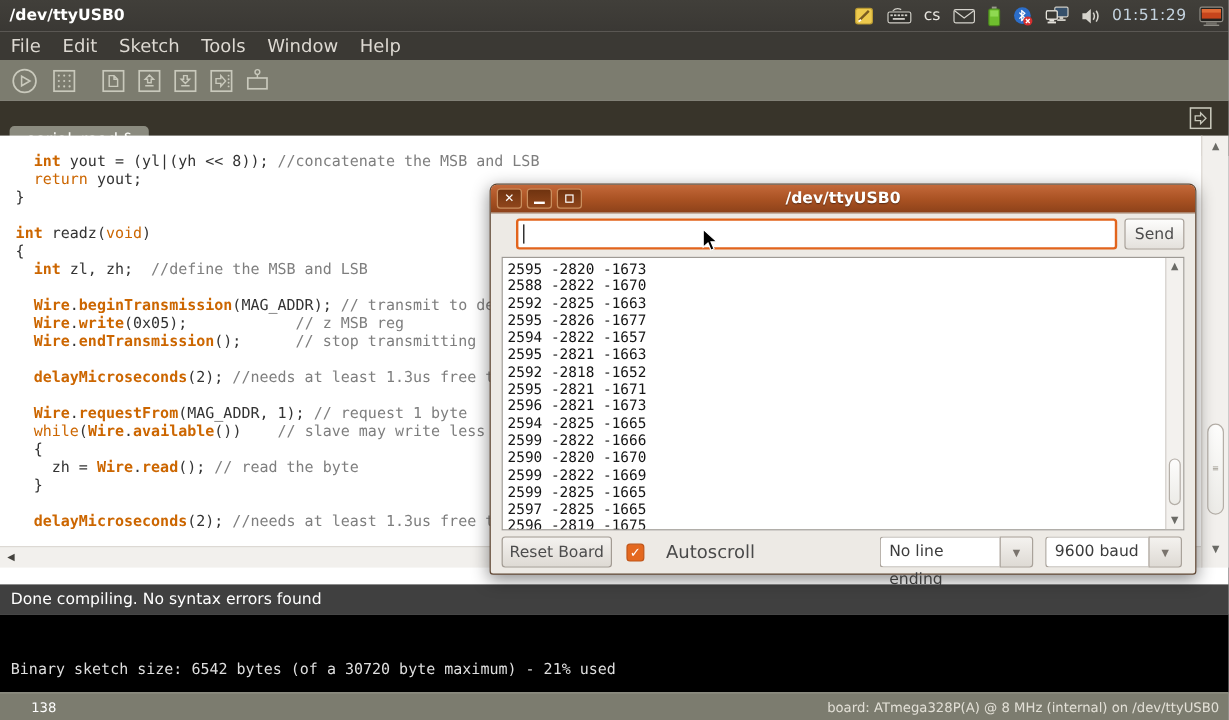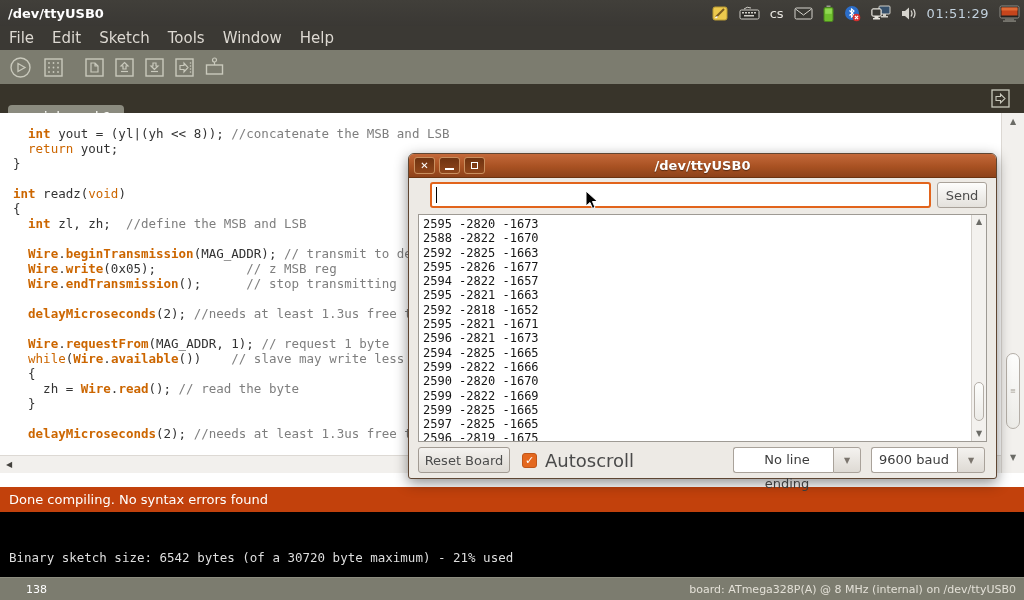--- a/index.html
+++ b/index.html
@@ -48,21 +48,21 @@
   .sb-arrow { position:absolute; left:0; width:100%; text-align:center; color:#6b6b66; font-size:8px; line-height:10px; }
   .vthumb { position:absolute; left:4px; width:14px; border-radius:7px;
     background:linear-gradient(#fdfdfc,#ecebe7); border:1px solid #b4aea7; }
   .vthumb .grip { position:absolute; left:50%; top:50%; transform:translate(-50%,-50%);
     font-size:7px; color:#a09a92; line-height:3px; letter-spacing:0; text-align:center; }
   .editor-hscroll { position:absolute; left:0; top:455px; width:1001px; height:18px;
     background:#f2f0ed; border-top:1px solid #ddd9d4; }
   .h-arrow { position:absolute; left:6px; top:4px; color:#44423e; font-size:8px; }
 
   
-  .status-bar { position:absolute; left:0; top:487px; width:1024px; height:25px; background:#c2410c;
+  .status-bar { position:absolute; left:0; top:487px; width:1024px; height:25px; background:#404040;
     color:#fff; font-size:13px; display:flex; align-items:center; padding-left:9px; }
   .console { position:absolute; left:0; top:512px; width:1024px; height:65px; background:#000;
     color:#dedede; font-family:"DejaVu Sans Mono",monospace; font-size:12.5px; padding:38px 0 0 9px; }
   .footer { position:absolute; left:0; top:577px; width:1024px; height:23px; background:#7c7c6f;
     display:flex; align-items:center; border-top:1px solid #8d8d80; }
   .footer-line { color:#fff; font-size:11px; padding-left:26px; }
   .footer-board { margin-left:auto; color:#e3e0d7; font-size:11px; padding-right:8px; }
 
   
   .sm-window { position:absolute; left:408px; top:153px; width:589px; height:326px;
@@ -92,28 +92,28 @@
   .serial-row { font-family:"DejaVu Sans Mono",monospace; font-size:12px; line-height:14.3px; color:#151515; white-space:pre; }
   .sm-scroll { position:absolute; right:0; top:0; bottom:0; width:15px; background:#f3f1ee; border-left:1px solid #d4d0cb; }
   .sm-thumb { position:absolute; left:2px; width:10px; top:74%; height:17%; border-radius:6px;
     background:linear-gradient(#fdfdfc,#ecebe7); border:1px solid #b4aea7; }
 
   .sm-controls { position:absolute; left:9px; right:9px; bottom:5px; height:26px; display:flex; align-items:center; }
   .sm-reset { width:92px; height:26px; background:linear-gradient(#f4f2ef,#dedad4); border:1px solid #a29b93;
     border-radius:3px; color:#4c4c4c; font-size:13px; font-family:"DejaVu Sans",sans-serif; }
   .sm-check { width:15px; height:15px; margin-left:12px; background:#e4681f; border:1px solid #c0561a;
     border-radius:3px; color:#fff; font-size:11px; font-weight:bold; line-height:13px; text-align:center; }
-  .sm-chklabel { color:#4a4a4a; font-size:18px; margin-left:8px; }
+  .sm-chklabel { color:#4a4a4a; font-size:15px; margin-left:18px; }
   .combo { display:flex; height:26px; }
   .combo-field { background:#fff; border:1px solid #a9a29a; border-right:none; border-radius:3px 0 0 3px;
     font-size:13px; color:#3c3c3c; line-height:24px; padding-left:7px; }
   .combo-btn { width:28px; background:linear-gradient(#f4f2ef,#dedad4); border:1px solid #a9a29a;
     border-radius:0 3px 3px 0; color:#7a746d; font-size:8px; display:flex; align-items:center; justify-content:center; }
   .combo-ending { margin-left:auto; }
-  .combo-ending .combo-field { width:100px;text-align:center; }
+  .combo-ending .combo-field { width:100px; }
   .combo-baud { margin-left:10px; margin-right:2px; }
   .combo-baud .combo-field { width:86px; }
 
   .mouse-cursor { position:absolute; left:585px; top:190px; z-index:50; }
 </style>
 </head>
 <body>
 
 <div class="screen">
 

